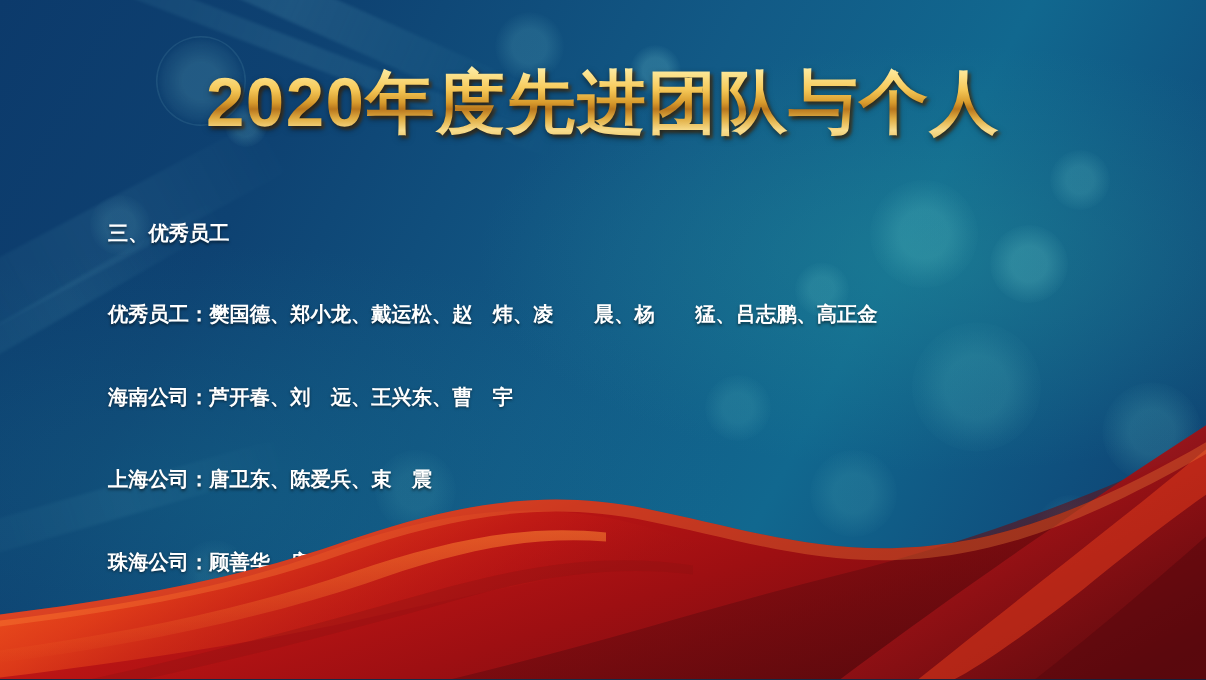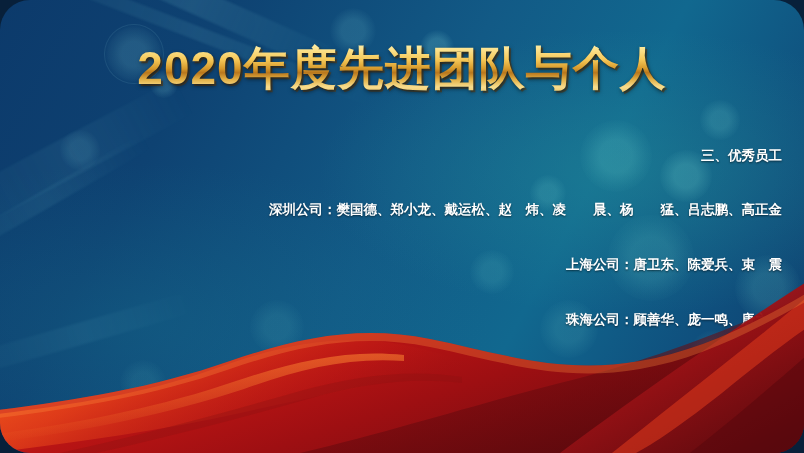--- a/index.html
+++ b/index.html
@@ -10,21 +10,20 @@
   #slide {
     position: relative;
     width: 804px;
     height: 453px;
     overflow: hidden;
     font-family: "Liberation Sans", "DejaVu Sans", sans-serif;
     background:
       radial-gradient(ellipse 55% 45% at 78% 38%, rgba(40,150,155,0.38) 0%, rgba(40,150,155,0) 70%),
       radial-gradient(ellipse 60% 50% at 18% 72%, rgba(22,110,140,0.35) 0%, rgba(22,110,140,0) 72%),
       linear-gradient(118deg, #0c3a6b 0%, #0e4272 22%, #125a86 48%, #11688f 66%, #0f4f7d 84%, #0d3b6a 100%);
-    border-radius: 30px;
   }
 
   
   .bokeh {
     position: absolute;
     border-radius: 50%;
     pointer-events: none;
   }
   .streak {
     position: absolute;
@@ -96,21 +95,20 @@
     width: 710px;
     color: #ffffff;
     font-size: 13.5px;
     line-height: 18.3px;
     font-weight: bold;
     text-shadow: 0 1px 2px rgba(0,0,0,0.55);
     white-space: pre;
   }
   .line {
     white-space: pre;
-    text-align: right;
   }
 </style>
 </head>
 <body>
 
 <div id="slide">
 
   <div class="glowfield">
     <div class="streak" style="left:-60px; top:-30px; width:430px; height:26px; transform:rotate(24deg); opacity:.55;"></div>
     <div class="streak" style="left:-80px; top:10px; width:470px; height:14px; transform:rotate(21deg); opacity:.45;"></div>
@@ -136,21 +134,22 @@
     <div class="bokeh" style="left:250px; top:300px; width:54px; height:54px; background:radial-gradient(circle, rgba(120,220,212,0.10) 32%, rgba(120,220,212,0) 74%);"></div>
     <div class="bokeh" style="left:390px; top:340px; width:40px; height:40px; background:radial-gradient(circle, rgba(125,225,215,0.10) 32%, rgba(125,225,215,0) 74%);"></div>
     <div class="bokeh" style="left:120px; top:360px; width:46px; height:46px; background:radial-gradient(circle, rgba(120,220,212,0.09) 32%, rgba(120,220,212,0) 74%);"></div>
   </div>
 
   <div id="title-shadow">2020年度先进团队与个人</div>
   <div id="title">2020年度先进团队与个人</div>
 
   <div id="body-text">
     <div class="line">三、优秀员工</div>
-    <div class="line">深圳公司：樊国德、郑小龙、戴运松、赵　炜、凌　　晨、杨　　猛、吕志鹏、高正金</div>
+    <div class="line">优秀员工：樊国德、郑小龙、戴运松、赵　炜、凌　　晨、杨　　猛、吕志鹏、高正金</div>
+    <div class="line">海南公司：芦开春、刘　远、王兴东、曹　宇</div>
     <div class="line">上海公司：唐卫东、陈爱兵、束　震</div>
     <div class="line">珠海公司：顾善华、庞一鸣、唐之宇</div>
     
     
     
     
     
     
     
     

